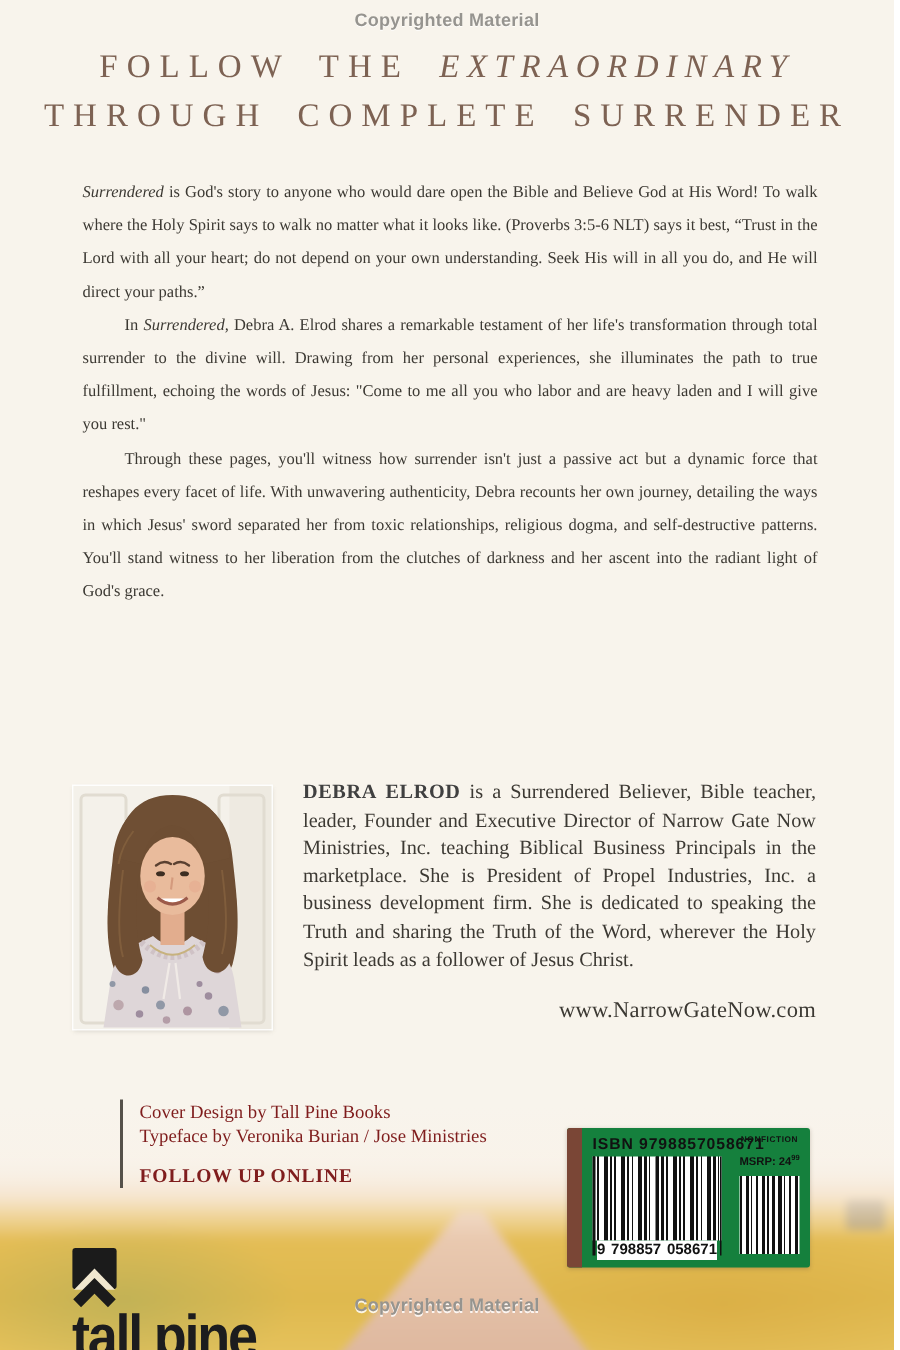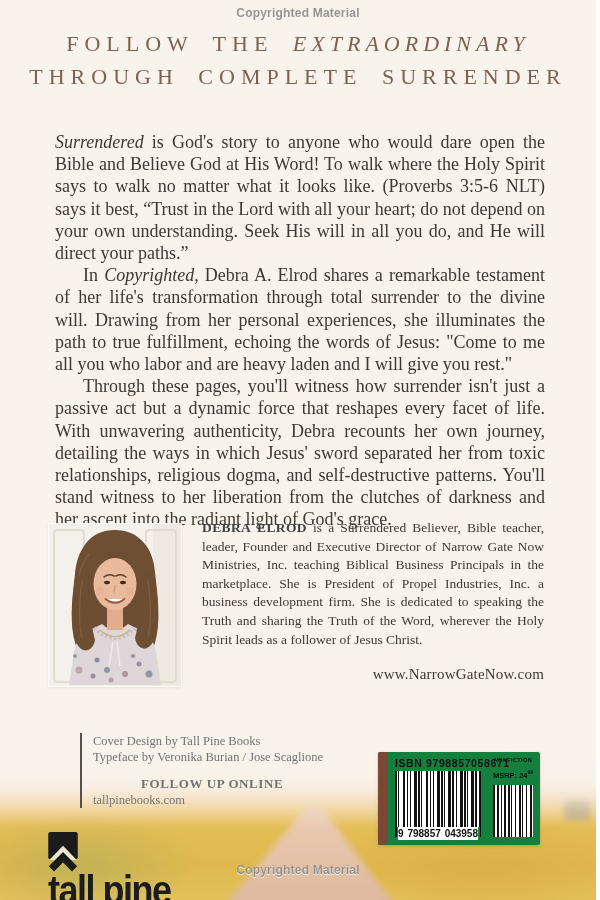--- a/index.html
+++ b/index.html
@@ -15,37 +15,37 @@
     text-shadow:0 1px 0 rgba(255,255,255,.85); z-index:5;
   }
   
   .headline {
     top:27px; left:0; width:100%; text-align:center;
     font-size:22px; line-height:33px; letter-spacing:6px; word-spacing:8px;
     color:#7d6253; z-index:2;
   }
   .headline i { letter-spacing:5px; }
   
-  .synopsis { top:131px; left:55px; width:490px; font-size:18px; line-height:22.2px; text-align:justify; z-index:2; }
+  .synopsis { top:117px; left:55px; width:490px; font-size:11px; line-height:22.2px; text-align:justify; z-index:2; }
   .synopsis p { margin:0; }
   .synopsis p.ind { text-indent:28px; }
   
   .photo { top:524px; left:49px; width:132px; height:162px; background:#f4f1ea;
     box-shadow:0 0 0 1px rgba(255,255,255,.9), 0 1px 3px rgba(120,110,95,.25); z-index:2; }
   .photo svg { display:block; }
   
   .bio { top:519px; left:202px; width:342px; font-size:13.5px; line-height:18.6px; text-align:justify; z-index:2; }
   .bio p { margin:0; }
   .bio-name { color:#404040; font-weight:bold; letter-spacing:.4px; }
   .website { margin-top:16px; font-size:15px; letter-spacing:.2px; text-align:right; }
   
   .credits { top:733px; left:80px; display:flex; z-index:3; }
   .credits-rule { width:2px; background:#55514a; margin-right:11px; }
-  .credits-text { font-size:12.5px; line-height:16px; color:#737373; }
-  .follow { font-weight:bold; font-size:13px; letter-spacing:.6px; margin-top:11px;margin-left:48px; }
+  .credits-text { font-size:12.5px; line-height:16px; color:#7f1d1d; }
+  .follow { font-weight:bold; font-size:13px; letter-spacing:.6px; margin-top:11px; }
   
   .landscape { top:738px; left:0; width:600px; height:162px; z-index:1; overflow:hidden; }
   .ls-blur { position:absolute; inset:-12px; filter:blur(3px); }
   .ls-base { position:absolute; inset:0;
     background:linear-gradient(180deg,#f8f4ec 0px,#f8f2e8 34px,#f6ead8 56px,#f3ddbd 70px,
       #ecca7e 84px,#e4bd55 102px,#dfb94e 140px,#e7c45f 186px);
   }
   .ls-green { position:absolute; left:-20px; bottom:-10px; width:230px; height:110px;
     background:radial-gradient(closest-side, rgba(170,172,92,.55), rgba(170,172,92,0)); }
   .ls-gold { position:absolute; right:-30px; bottom:-20px; width:320px; height:120px;
@@ -100,21 +100,21 @@
 
   <div class="abs copyright" style="top:6px;">Copyrighted Material</div>
 
   <div class="abs headline">
     <div><span>FOLLOW THE</span> <i>EXTRAORDINARY</i></div>
     <div>THROUGH COMPLETE SURRENDER</div>
   </div>
 
   <div class="abs synopsis">
     <p><i>Surrendered</i><span> is God's story to anyone who would dare open the Bible and Believe God at His Word! To walk where the Holy Spirit says to walk no matter what it looks like. (Proverbs 3:5-6 NLT) says it best, “Trust in the Lord with all your heart; do not depend on your own understanding. Seek His will in all you do, and He will direct your paths.”</span></p>
-    <p class="ind"><span>In </span><i>Copyrighted,</i><span> Debra A. Elrod shares a remarkable testament of her life's transformation through total surrender to the divine will. Drawing from her personal experiences, she illuminates the path to true fulfillment, echoing the words of Jesus: "Come to me all you who labor and are heavy laden and I will give you rest."</span></p>
+    <p class="ind"><span>In </span><i>Surrendered,</i><span> Debra A. Elrod shares a remarkable testament of her life's transformation through total surrender to the divine will. Drawing from her personal experiences, she illuminates the path to true fulfillment, echoing the words of Jesus: "Come to me all you who labor and are heavy laden and I will give you rest."</span></p>
     <p class="ind">Through these pages, you'll witness how surrender isn't just a passive act but a dynamic force that reshapes every facet of life. With unwavering authenticity, Debra recounts her own journey, detailing the ways in which Jesus' sword separated her from toxic relationships, religious dogma, and self-destructive patterns. You'll stand witness to her liberation from the clutches of darkness and her ascent into the radiant light of God's grace.</p>
   </div>
 
   <div class="abs photo">
     <svg width="132" height="162" viewBox="0 0 132 162" xmlns="http://www.w3.org/2000/svg">
       <rect x="0" y="0" width="132" height="162" fill="#f4f1ea"></rect>
       <rect x="104" y="0" width="28" height="162" fill="#eae4d8" opacity="0.55"></rect>
       <rect x="5" y="6" width="30" height="152" rx="3" fill="none" stroke="#e1dcd1" stroke-width="2"></rect>
       <rect x="97" y="6" width="30" height="152" rx="3" fill="none" stroke="#e1dcd1" stroke-width="2"></rect>
       <path d="M66,8 C40,8 28,26 26,50 C23,76 20,100 27,122 C31,132 42,132 47,124 L47,132 C54,142 78,142 85,132 L85,122 C91,131 102,130 106,119 C112,98 109,74 106,48 C104,24 92,8 66,8 Z" fill="#6e4e33"></path>
@@ -154,23 +154,22 @@
 
   <div class="abs bio">
     <p><b class="bio-name">DEBRA ELROD</b><span> is a Surrendered Believer, Bible teacher, leader, Founder and Executive Director of Narrow Gate Now Ministries, Inc. teaching Biblical Business Principals in the marketplace. She is President of Propel Industries, Inc. a business development firm. She is dedicated to speaking the Truth and sharing the Truth of the Word, wherever the Holy Spirit leads as a follower of Jesus Christ.</span></p>
     <div class="website">www.NarrowGateNow.com</div>
   </div>
 
   <div class="abs credits">
     <div class="credits-rule"></div>
     <div class="credits-text">
       <div>Cover Design by Tall Pine Books</div>
-      <div>Typeface by Veronika Burian / Jose Scaglione</div>
+      <div>Typeface by Veronika Burian / Jose Ministries</div>
       <div class="follow">FOLLOW UP ONLINE</div>
-      <div>tallpinebooks.com</div>
     </div>
   </div>
 
   <div class="abs landscape">
     <div class="ls-blur">
       <div class="ls-base"></div>
       <div class="ls-green"></div>
       <div class="ls-gold"></div>
       <div class="ls-road"></div>
       <div class="ls-structure"></div>
@@ -195,21 +194,21 @@
     <div class="bc-strip"></div>
     <div class="bc-isbn">ISBN 9798857058671</div>
     <div class="bc-main">
       <div class="bars"></div>
       <div class="bc-guard" style="left:0;"></div>
       <div class="bc-guard" style="left:42px;"></div>
       <div class="bc-guard" style="left:84.5px;"></div>
       <div class="bc-digits">
         <span>9</span>
         <span>798857</span>
-        <span>043958</span>
+        <span>058671</span>
       </div>
     </div>
     <div class="bc-right">
       <div class="bc-cat">NONFICTION</div>
       <div class="bc-msrp"><span>MSRP: 24</span><sup>99</sup></div>
       <div class="bc-small"></div>
     </div>
   </div>
 
   <div class="abs copyright" style="top:863px;">Copyrighted Material</div>

